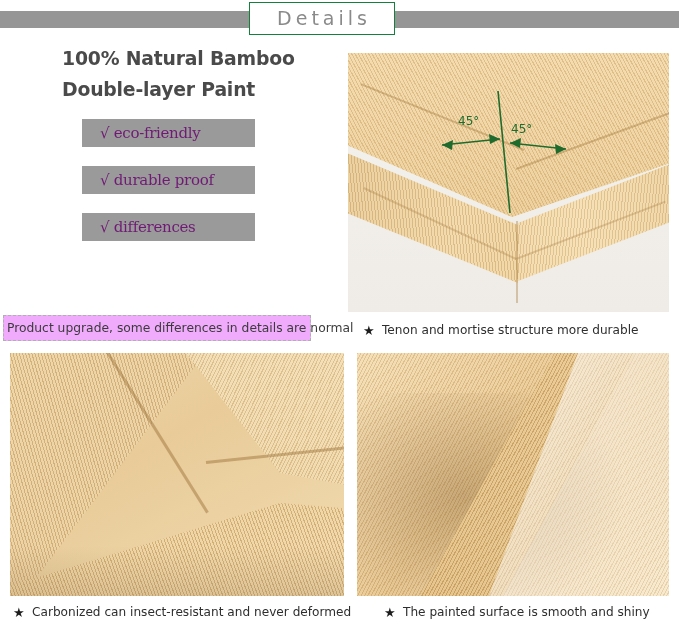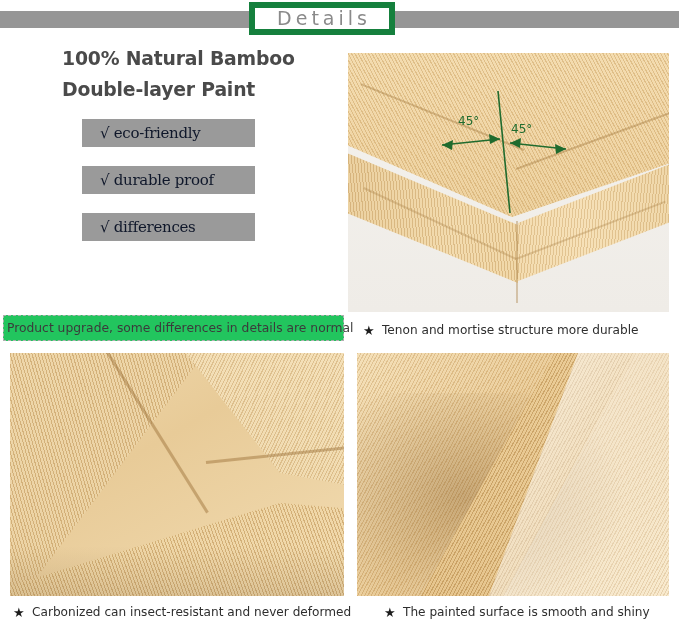--- a/index.html
+++ b/index.html
@@ -31,21 +31,21 @@
     height: 17px;
     background: #969696;
   }
   .header-box {
     position: absolute;
     left: 249px;
     top: 2px;
     width: 146px;
     height: 33px;
     background: #ffffff;
-    border: 6px solid #15803d;
+    border: 1px solid #15803d;
     box-sizing: border-box;
     display: flex;
     align-items: center;
     justify-content: center;
   }
   .header-title {
     font-family: "DejaVu Sans", sans-serif;
     font-size: 19px;
     letter-spacing: 4px;
     color: #8a8a8a;
@@ -91,40 +91,40 @@
     width: 173px;
     height: 28px;
     background: #9a9a9a;
     margin-bottom: 19px;
     display: flex;
     align-items: center;
     box-sizing: border-box;
     padding-left: 18px;
   }
   .badge-text {
-    color: #0f172a;
+    color: #701a75;
     font-family: "DejaVu Serif", serif;
     font-size: 15px;
     line-height: 1;
     letter-spacing: -0.3px;
     white-space: nowrap;
   }
 
   
   .note {
     position: absolute;
     left: 3px;
     top: 315px;
-    width: 341px;
+    width: 308px;
     height: 26px;
     border: 1px dashed #b0b0b0;
     box-sizing: border-box;
     display: flex;
     align-items: center;
-    background: #22c55e;
+    background: #f0abfc;
   }
   .note-text {
     font-family: "DejaVu Sans", sans-serif;
     font-size: 12.5px;
     color: #3b3b3b;
     line-height: 1;
     padding-left: 3px;
     white-space: nowrap;
     transform: scaleX(0.985);
     transform-origin: left center;

